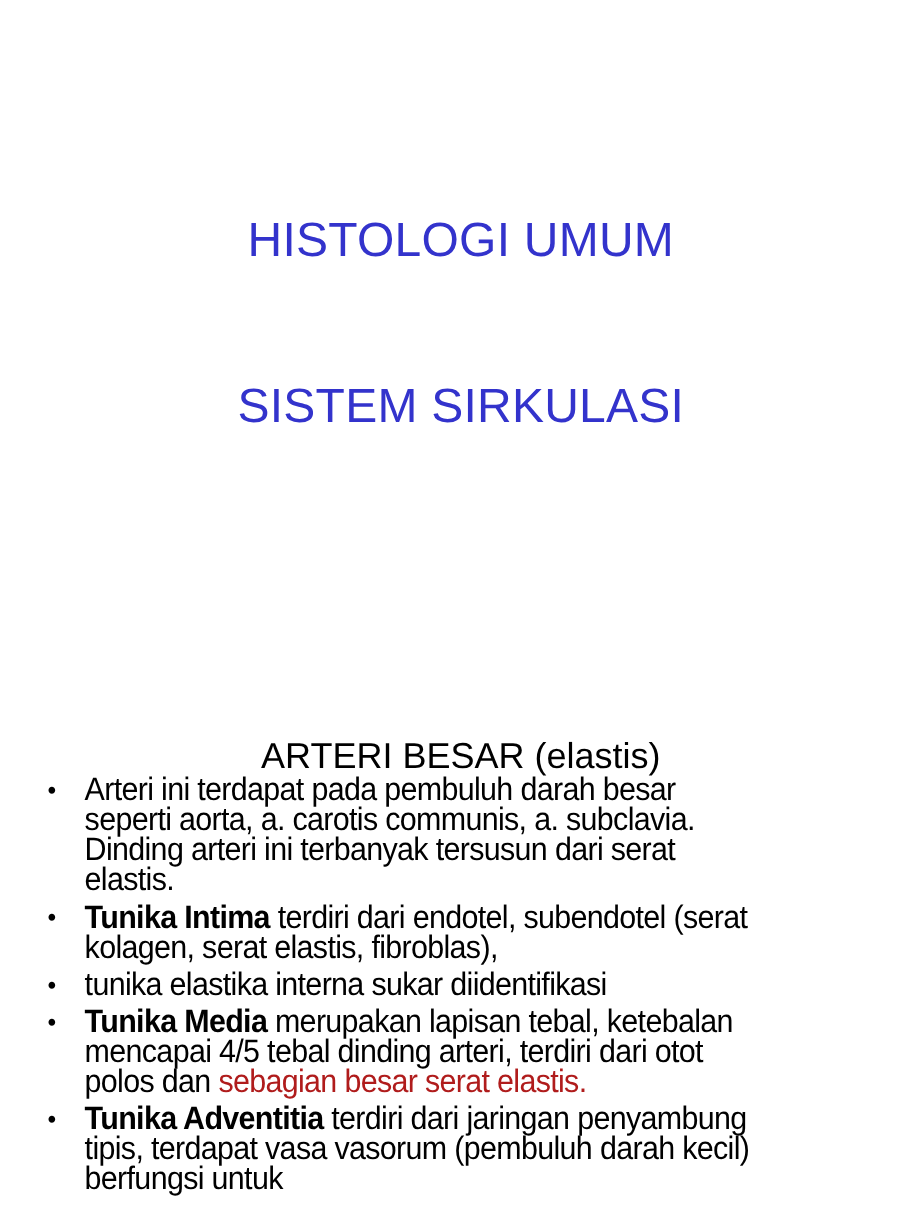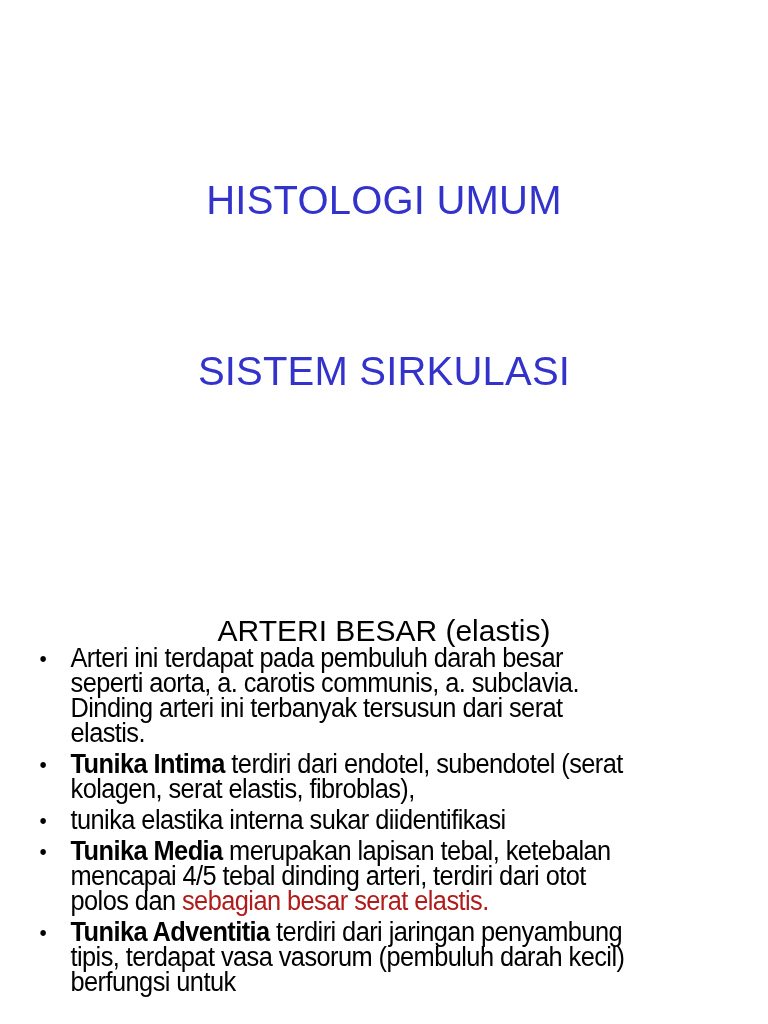--- a/index.html
+++ b/index.html
@@ -25,21 +25,21 @@
       position: absolute;
       left: 0;
       width: 768px;
       text-align: center;
       color: #3333cc;
       font-size: 40px;
       line-height: 44px;
       letter-spacing: 0.2px;
     }
     .title-1 { top: 178px; }
-    .title-2 { top: 349px; text-align: center; }
+    .title-2 { top: 317px; text-align: center; }
 
     .content-slide {
       position: absolute;
       left: 0;
       top: 576px;
       width: 709px;
       height: 448px;
     }
     .slide-heading {
       position: absolute;

